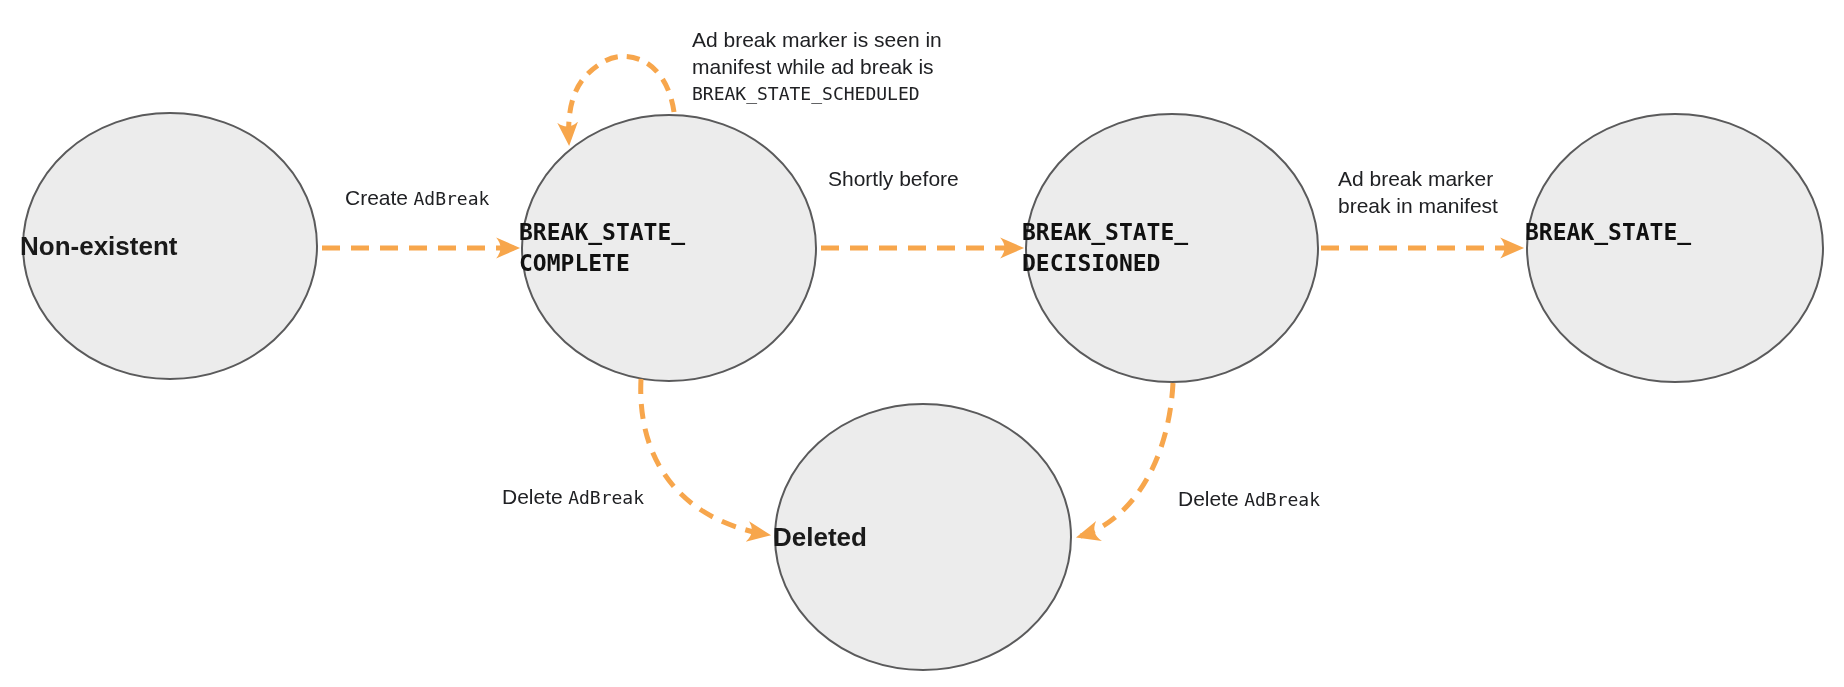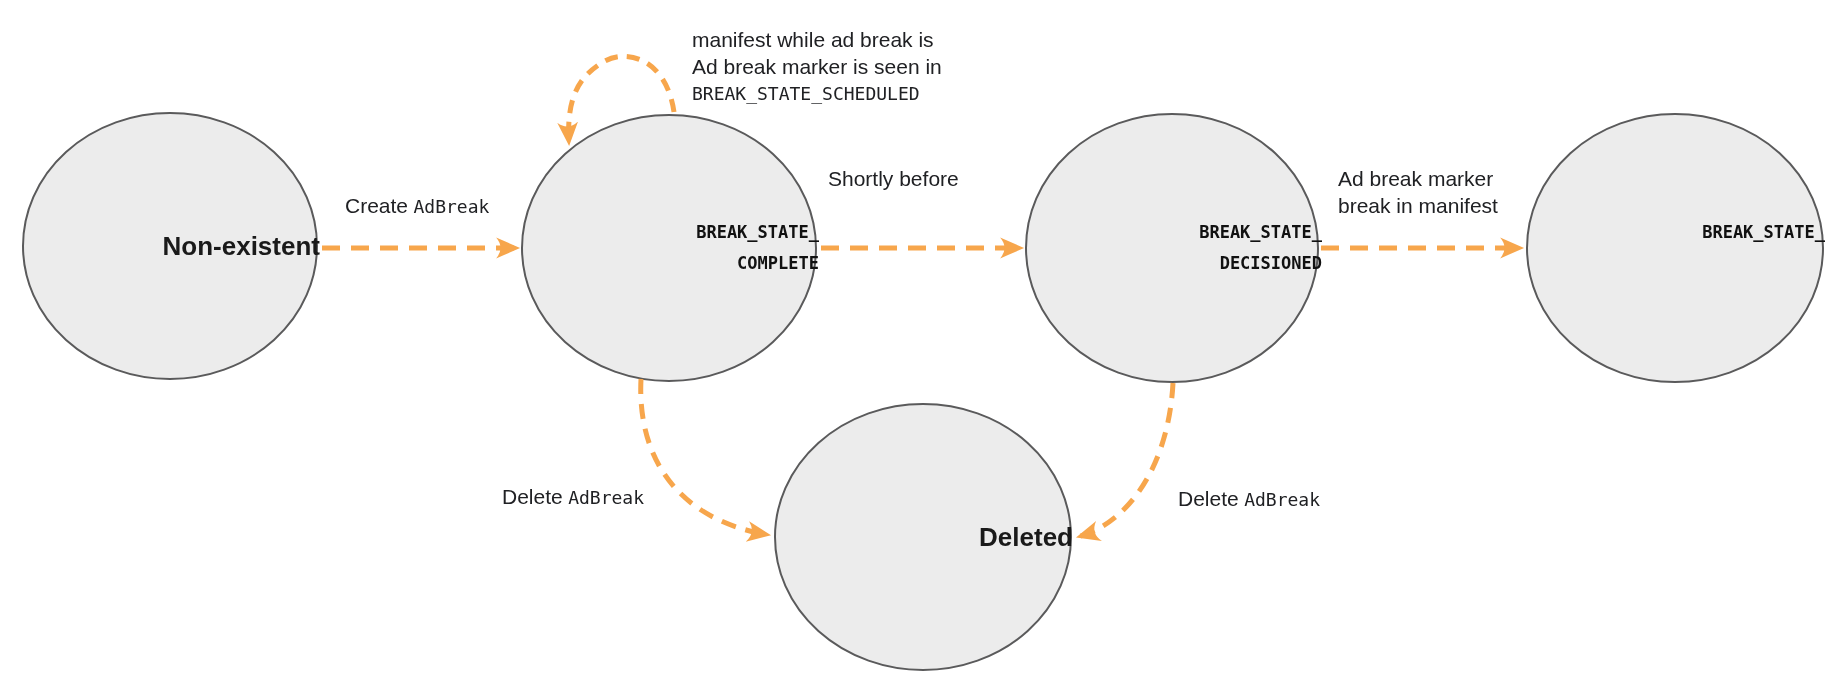--- a/index.html
+++ b/index.html
@@ -1,25 +1,25 @@
 <!DOCTYPE html>
 <html><head>
 <meta charset="utf-8">
 <style>
   html,body{margin:0;padding:0;background:#ffffff;}
   .canvas{
     position:relative;width:1844px;height:687px;background:#ffffff;overflow:hidden;
     font-family:"Liberation Sans",sans-serif;color:#202124;
   }
   .canvas svg{position:absolute;left:0;top:0;}
-  .node-label{position:absolute;width:300px;text-align:right;color:#1a1a1a;}
+  .node-label{position:absolute;width:300px;text-align:left;color:#1a1a1a;}
   .sans-bold{font-weight:bold;font-size:26px;line-height:32px;}
   .state{
     font-family:"DejaVu Sans Mono",monospace;font-weight:bold;
-    font-size:17px;line-height:31px;color:#111111;
+    font-size:23px;line-height:31px;color:#111111;
   }
   .edge-label{position:absolute;font-size:21px;line-height:27px;color:#202124;white-space:nowrap;}
   .code{font-family:"DejaVu Sans Mono",monospace;font-size:18px;}
   .t{margin-right:0.26em;}
 </style>
 </head>
 <body>
 
 <div class="canvas">
 
@@ -60,27 +60,27 @@
     <div>BREAK_STATE_</div>
     <div>DECISIONED</div>
   </div>
 
   <div class="node-label state" style="left:1525px;top:217px">
     <div>BREAK_STATE_</div>
   </div>
 
   <div class="node-label sans-bold" style="left:773px;top:521px">Deleted</div>
 
-  <div class="edge-label" style="left:345px;top:192px">
+  <div class="edge-label" style="left:345px;top:184px">
     <span class="t">Create</span><span class="code">AdBreak</span>
   </div>
 
   <div class="edge-label" style="left:692px;top:26px">
+    <div>Ad break marker is seen in</div>
     <div>manifest while ad break is</div>
-    <div>Ad break marker is seen in</div>
     <div class="code">BREAK_STATE_SCHEDULED</div>
   </div>
 
   <div class="edge-label" style="left:828px;top:165px">
     <div>Shortly before</div>
   </div>
 
   <div class="edge-label" style="left:1338px;top:165px">
     <div>Ad break marker</div>
     <div>break in manifest</div>

